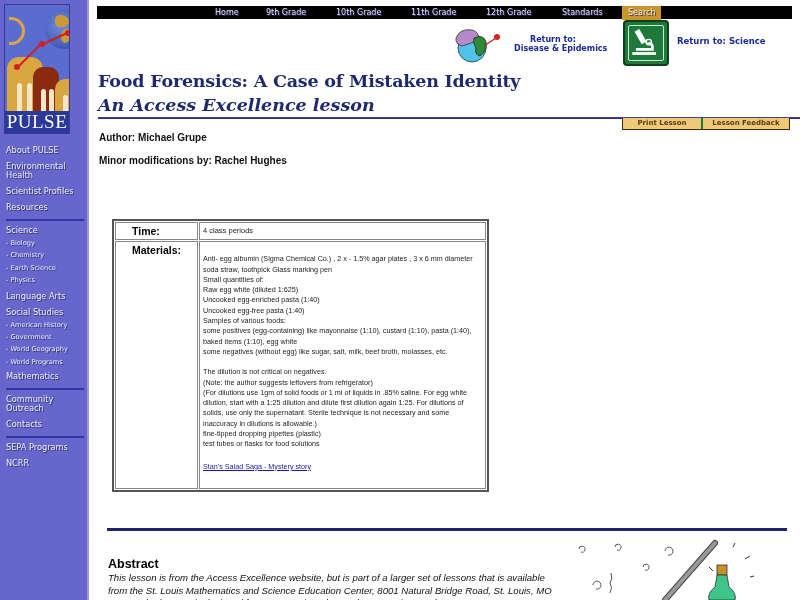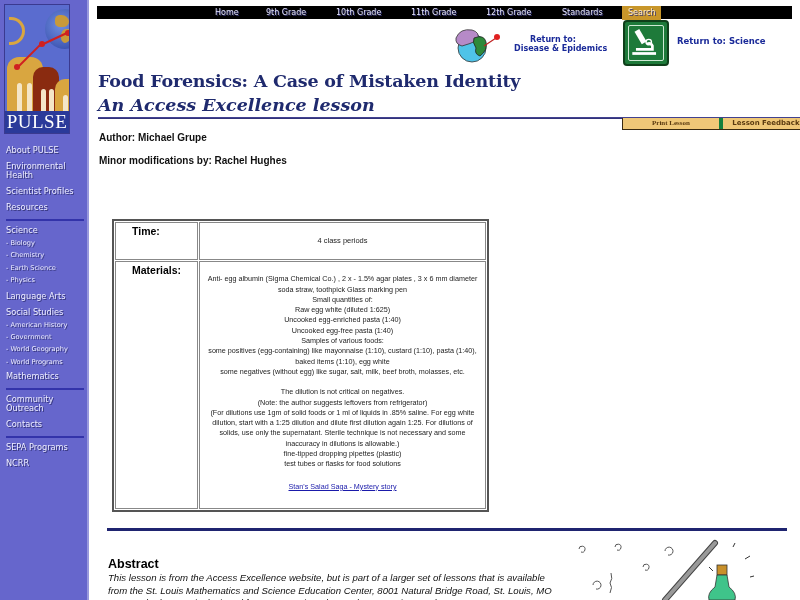--- a/index.html
+++ b/index.html
@@ -39,30 +39,30 @@
   .microscope { position: absolute; left: 623px; top: 20px; width: 46px; height: 46px; background: #1e7a3a; border: 2px solid #0f3f1a; border-radius: 4px; cursor: pointer; }
   .microscope-inner { position: absolute; left: 3px; top: 3px; right: 3px; bottom: 3px; border: 1px solid #cfe9d4; border-radius: 2px; }
 
   
   .title { position: absolute; left: 98px; top: 71px; font-family: "DejaVu Serif", serif; font-weight: bold; font-size: 17.5px; color: #1f2a6e; letter-spacing: -0.2px; white-space: nowrap; }
   .subtitle { position: absolute; left: 98px; top: 95px; font-family: "DejaVu Serif", serif; font-weight: bold; font-style: italic; font-size: 17.5px; color: #1f2a6e; white-space: nowrap; }
   .title-rule { position: absolute; left: 98px; top: 117px; width: 702px; height: 2px; background: linear-gradient(#4a4a9a, #2a2a70); }
 
   .lesson-buttons { position: absolute; left: 622px; top: 118px; height: 12px; border: 1px solid #3a2a10; border-top: none; background: #f0c878; display: flex; }
   .lesson-btn { height: 11px; line-height: 11px; font-family: "DejaVu Sans", sans-serif; font-weight: bold; font-size: 7px; color: #5a3a10; text-align: center; cursor: pointer; }
-  .lesson-btn.print { width: 100px; border-right: 4px solid #15803d; font-family: Liberation Serif, serif; }
+  .lesson-btn.print { width: 80px; border-right: 2px solid #15803d; }
   .lesson-btn.feedback { width: 86px; }
 
   .meta { position: absolute; left: 99px; font-family: "Liberation Sans", sans-serif; font-weight: bold; font-size: 10px; color: #111; white-space: nowrap; }
 
   
   .info-table { position: absolute; left: 112px; top: 219px; width: 377px; border: 2px solid #555; border-collapse: separate; border-spacing: 1px; background: #fff; }
   .info-table td { border: 1px solid #888; vertical-align: top; font-family: "Liberation Sans", sans-serif; }
   .info-table td.label { width: 58px; font-weight: bold; font-size: 10.5px; line-height: 12px; padding: 2px 16px; color: #000; }
-  .info-table td.value { font-size: 7.2px; line-height: 10.3px; padding: 13px 3px; color: #222; text-align: center; }
+  .info-table td.value { font-size: 7.2px; line-height: 10.3px; padding: 3px 3px; color: #222; }
   .mat-line { display: block; white-space: nowrap; }
   .mat-wrap { display: block; }
   .story-link { color: #1a1aaa; text-decoration: underline; cursor: pointer; }
 
   .section-rule { position: absolute; left: 107px; top: 528px; width: 680px; height: 3px; background: #1f2470; }
 
   .abstract-heading { position: absolute; left: 108px; top: 557px; font-family: "Liberation Sans", sans-serif; font-weight: bold; font-size: 12.5px; color: #000; }
   .abstract-body { position: absolute; left: 108px; top: 572px; width: 455px; font-family: "Liberation Sans", sans-serif; font-style: italic; font-size: 9.6px; line-height: 12.5px; color: #111; }
 
   .art { position: absolute; left: 565px; top: 535px; width: 235px; height: 65px; }

